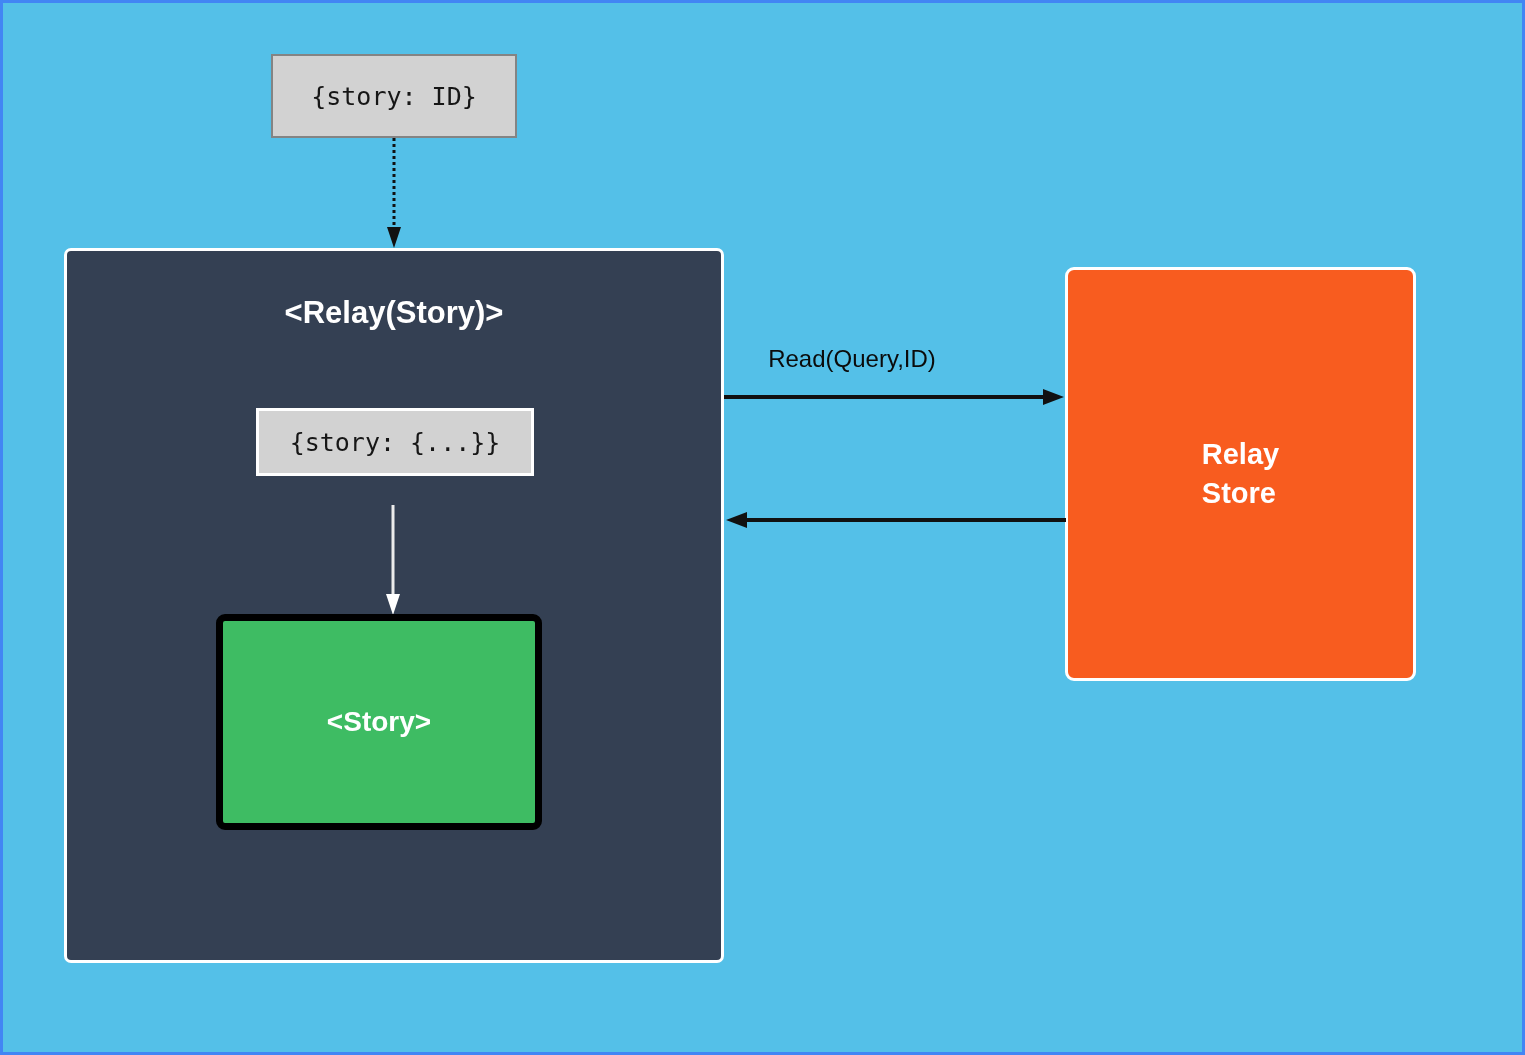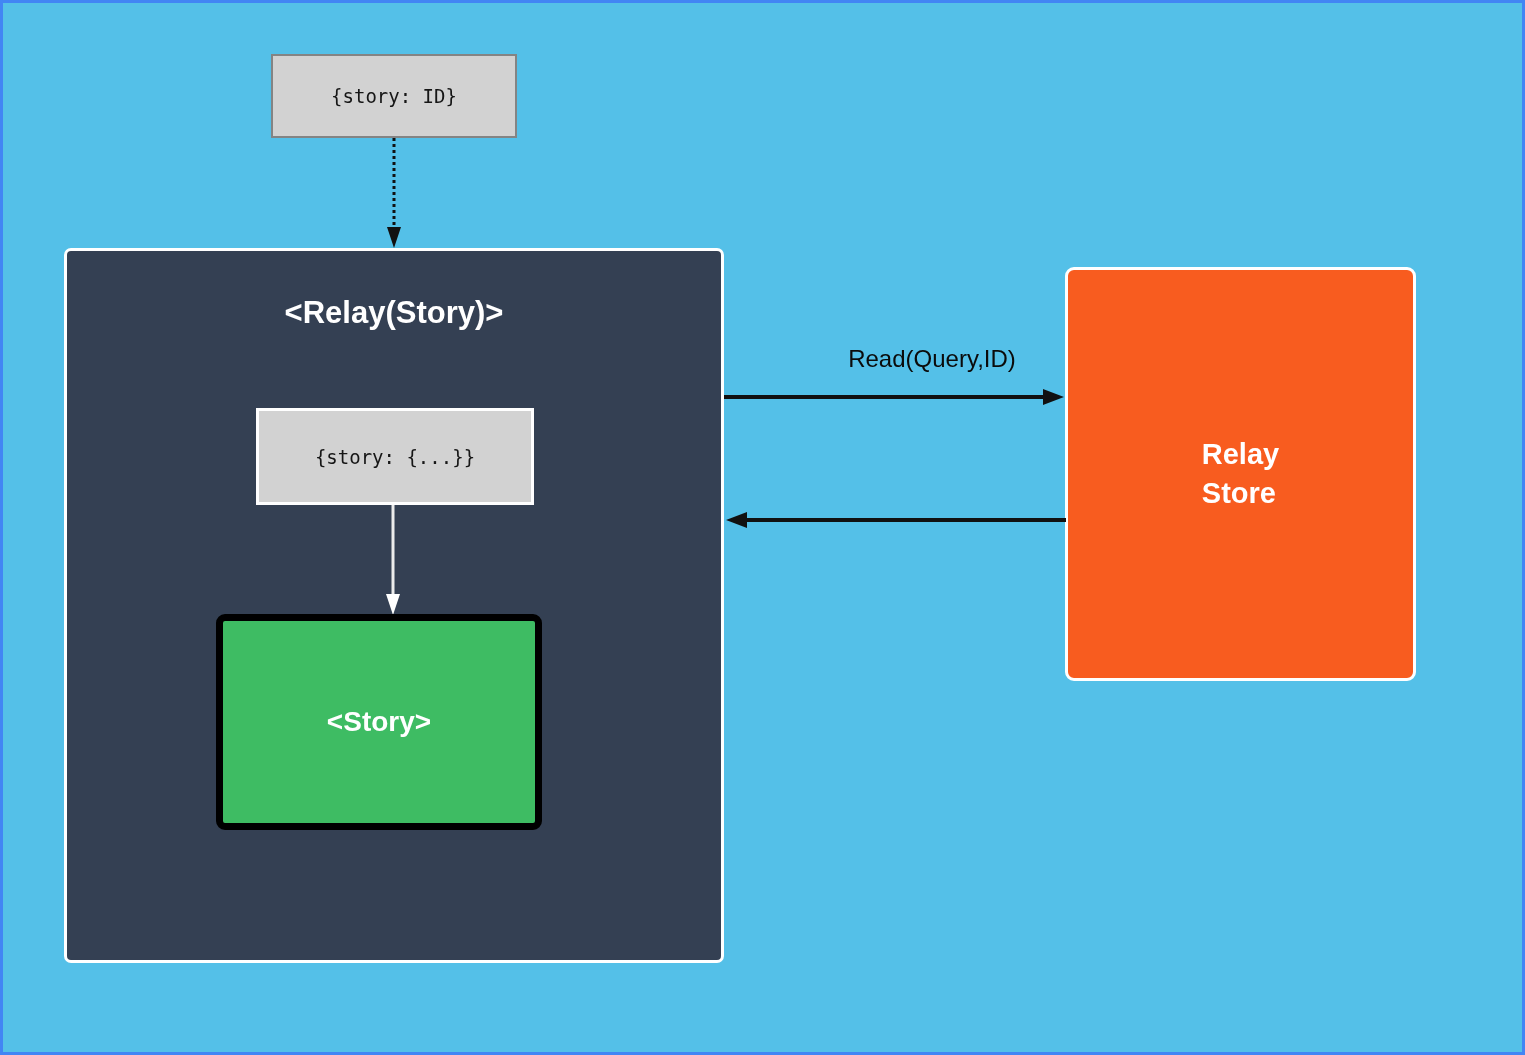--- a/index.html
+++ b/index.html
@@ -21,32 +21,32 @@
   
   .gray-box {
     box-sizing: border-box;
     background: var(--gray-box, #d2d2d2);
     display: flex;
     align-items: center;
     justify-content: center;
   }
   .mono {
     font-family: "DejaVu Sans Mono", monospace;
-    font-size: 19px;
+    font-size: 25px;
     color: var(--arrow-black, #161616);
     white-space: nowrap;
   }
   .query-box {
     left: 268px; top: 51px;
     width: 246px; height: 84px;
     border: 2px solid #848484;
   }
   .props-box {
     left: 189px; top: 157px;
-    width: 278px; height: 97px;
+    width: 278px; height: 68px;
     border: 3px solid #ffffff;
   }
 
   
   .relay-container {
     left: 61px; top: 245px;
     width: 660px; height: 715px;
     box-sizing: border-box;
     background: var(--relay-container, #344053);
     border: 3px solid #ffffff;
@@ -99,21 +99,21 @@
     text-align: left;
   }
 
   
   .hlabel {
     width: 340px;
     text-align: center;
     font-size: 24px;
     color: #0b0b0b;
   }
-  .read-label    { left: 759px; top: 342px; }
+  .read-label    { left: 679px; top: 342px; }
   .results-label { left: 723px; top: 472px; }
 
   svg.arrow { display: block; overflow: visible; }
   .dotted-arrow  { left: 380px; top: 135px; }
   .white-arrow   { left: 315px; top: 254px; }
   .read-arrow    { left: 721px; top: 383px; }
   .results-arrow { left: 723px; top: 506px; }
 </style>
 </head>
 <body>

